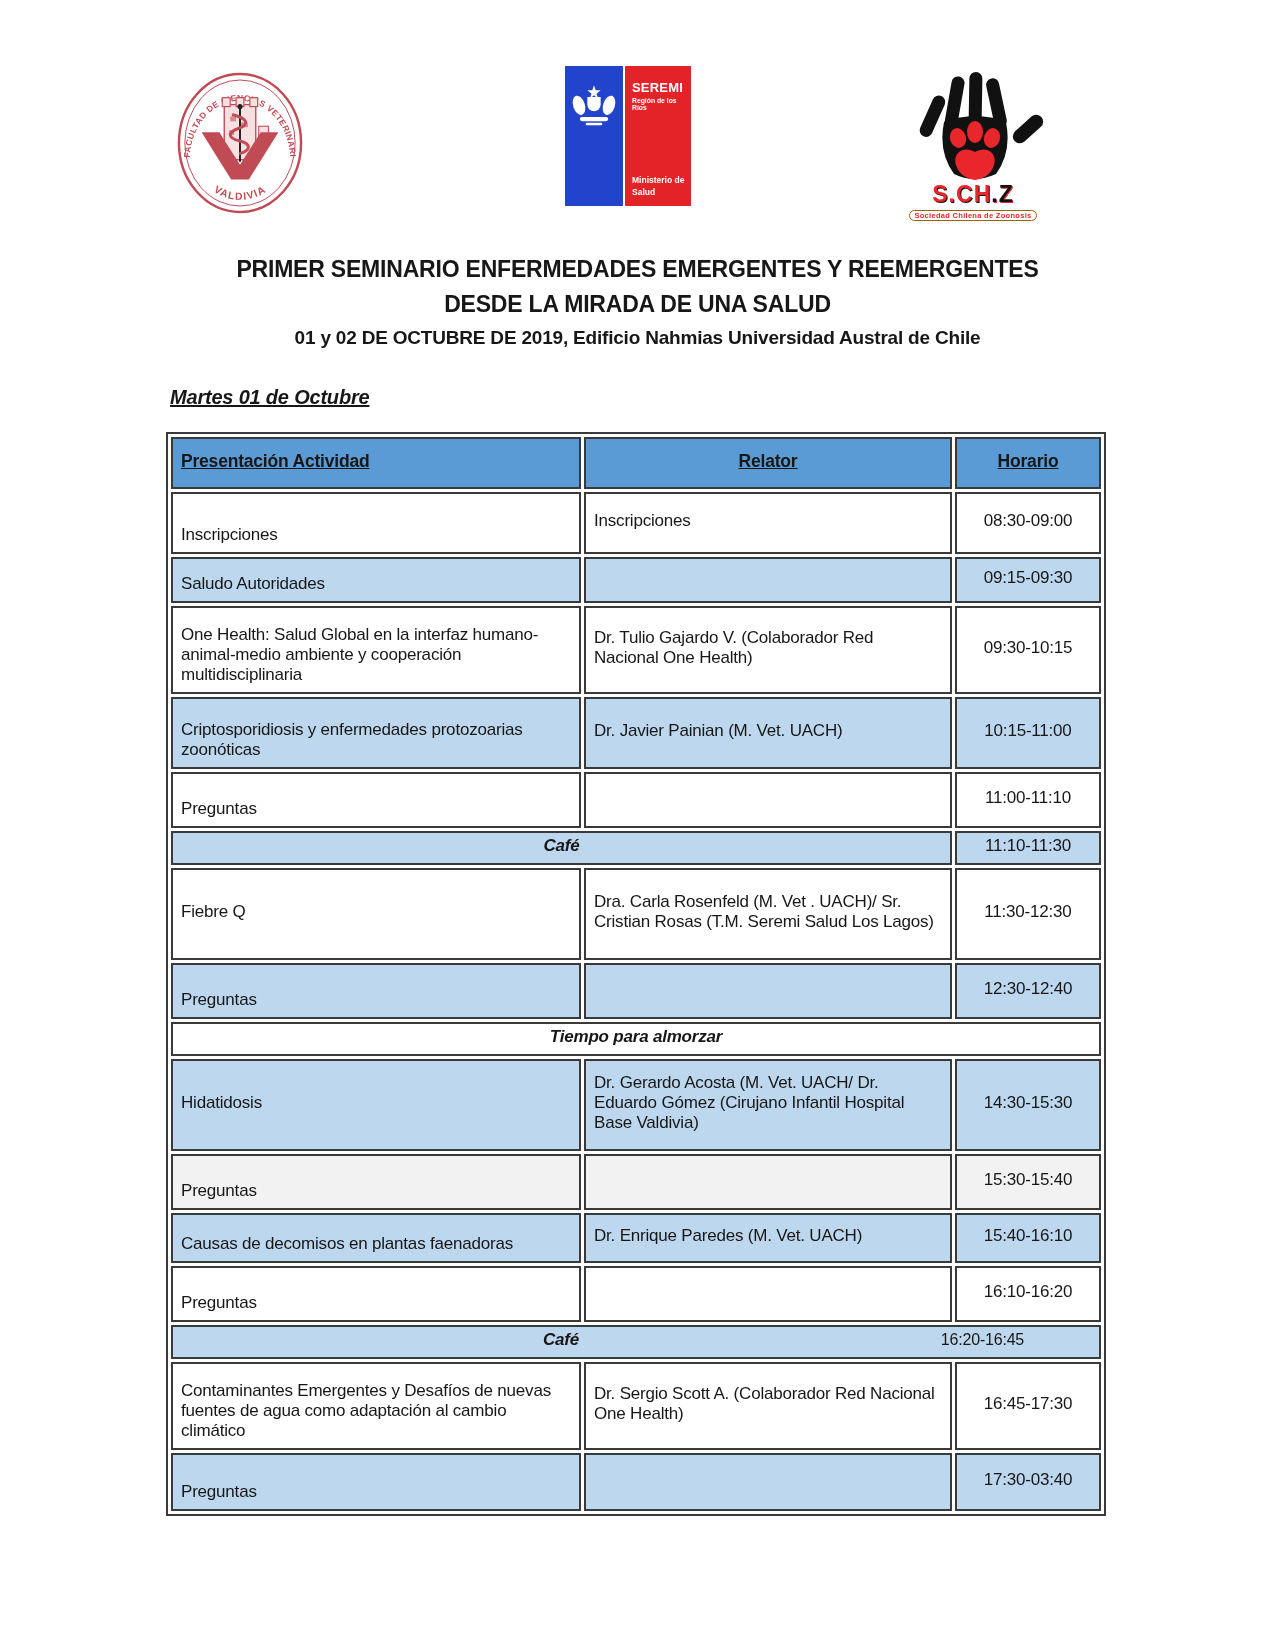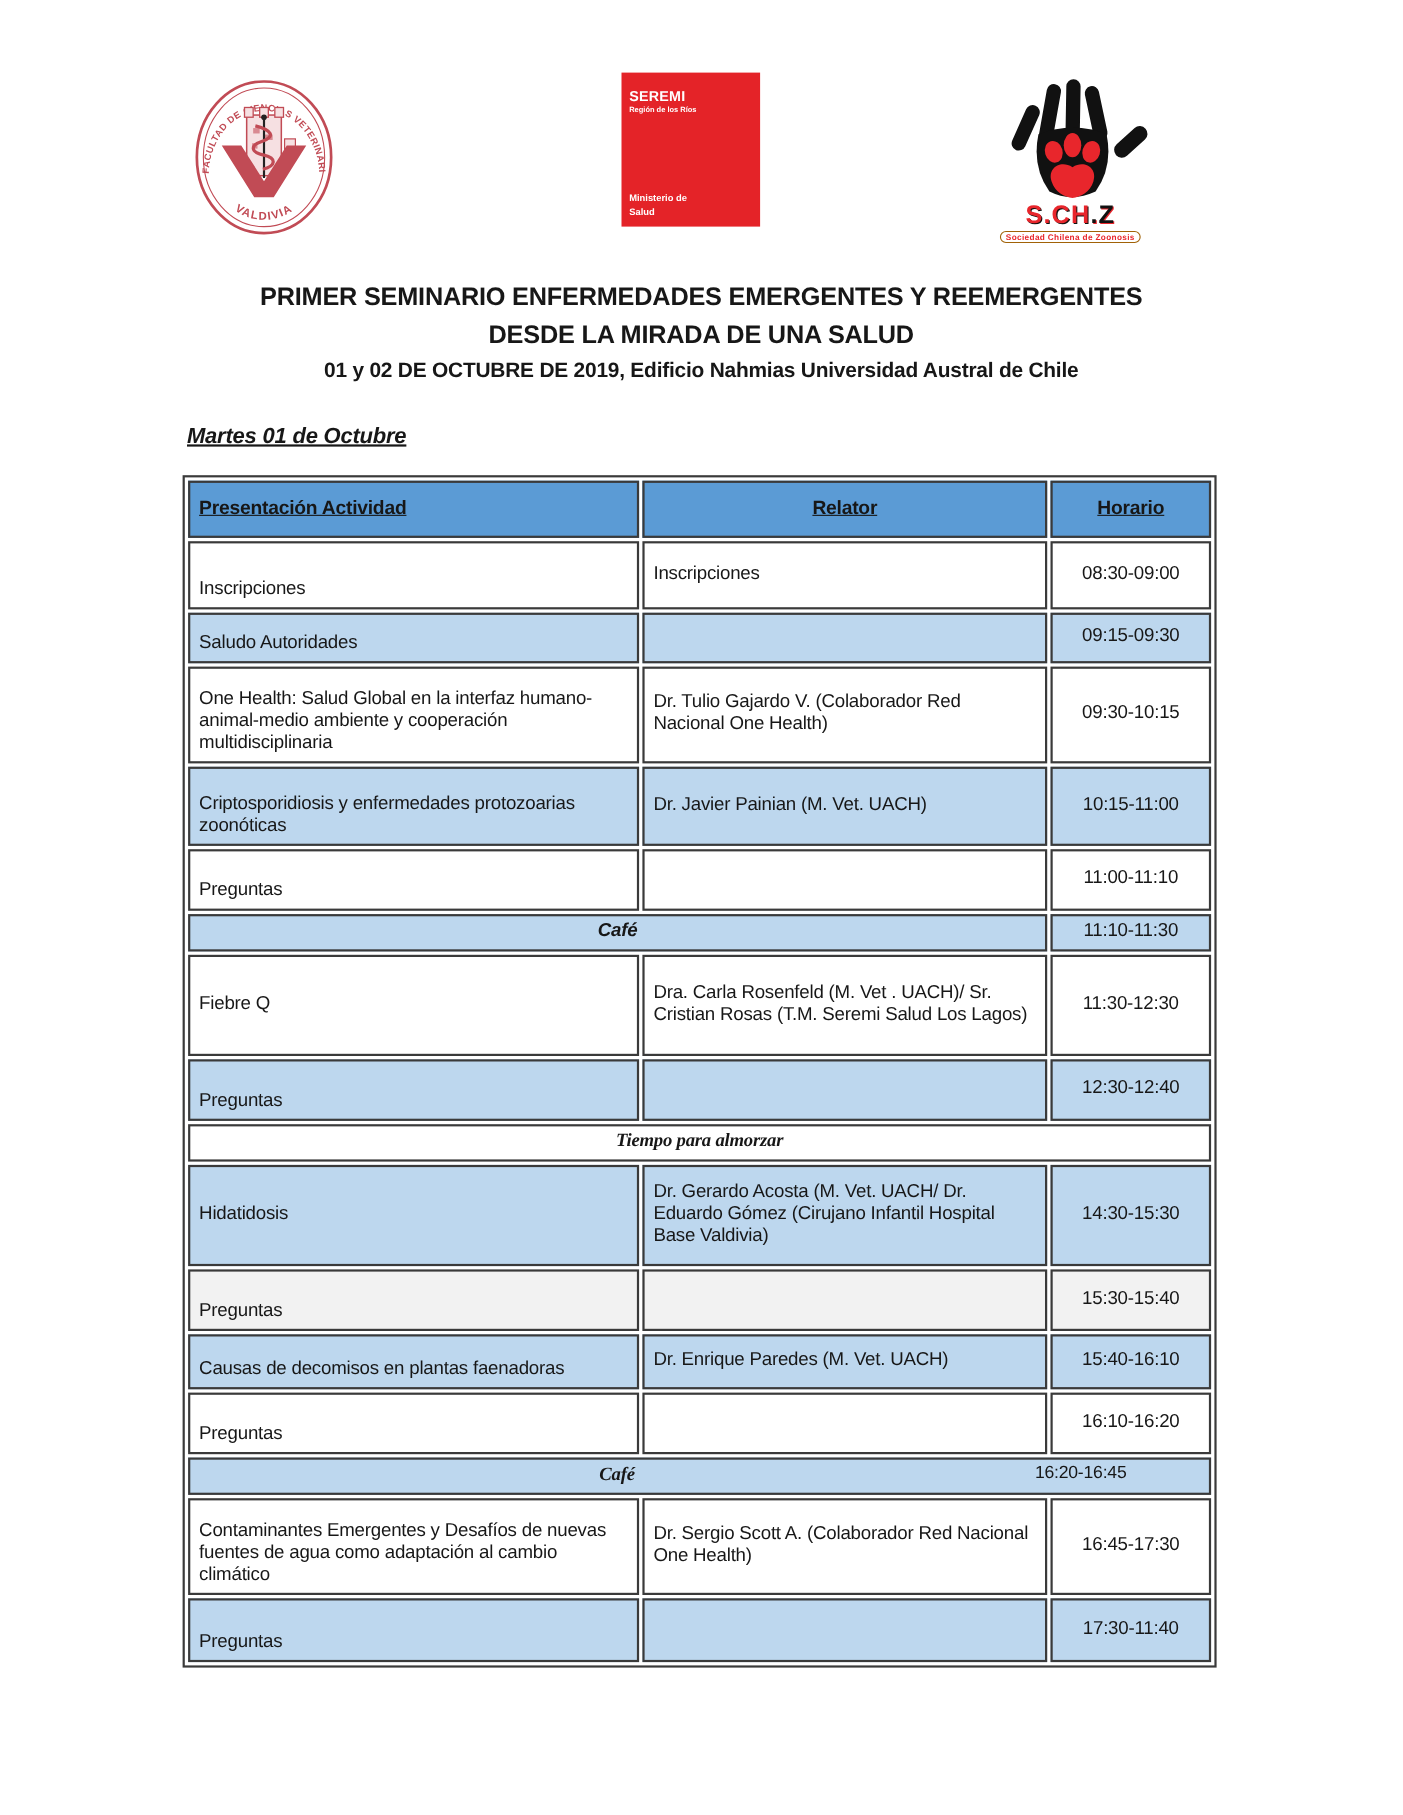--- a/index.html
+++ b/index.html
@@ -11,21 +11,21 @@
     --flag-blue:#2244cc;
     --flag-red:#e42328;
     --logo-red:#e8262c;
   }
   html,body{margin:0;padding:0;background:#ffffff;}
   .page{
     position:relative;width:1275px;height:1650px;background:#ffffff;
     font-family:"Liberation Sans", sans-serif;color:#171717;overflow:hidden;
   }
   
-  .logo{position:absolute;flex-direction:column;}
+  .logo{position:absolute;}
   #logo-uach{left:176px;top:70px;width:128px;height:146px;}
   #logo-seremi{left:565px;top:66px;width:126px;height:140px;display:flex;}
   #logo-schz{left:898px;top:64px;width:150px;height:152px;text-align:center;}
 
   .seremi-blue{width:58px;background:var(--flag-blue);position:relative;}
   .seremi-blue svg{position:absolute;top:16px;left:4px;}
   .seremi-gap{width:2px;background:#ffffff;}
   .seremi-red{flex:1;background:var(--flag-red);position:relative;color:#fff;}
   .seremi-title{position:absolute;top:14px;left:7px;font-size:13px;font-weight:700;letter-spacing:.2px;}
   .seremi-sub{position:absolute;top:31px;left:7px;font-size:6.8px;font-weight:700;}
@@ -62,21 +62,21 @@
   th.c-act{text-align:left;}
   th.c-rel,th.c-time{text-align:center;}
   td.c-act,td.c-rel{text-align:left;vertical-align:bottom;}
   td.c-rel{vertical-align:middle;}
   td.c-time{text-align:center;vertical-align:middle;font-size:16px;padding:2px 4px;}
   tr.bg-white td{background:#ffffff;}
   tr.bg-blue td{background:var(--row-blue);}
   tr.bg-grey td{background:var(--row-grey);}
   td.c-break{font-weight:700;font-style:italic;text-align:center;vertical-align:middle;}
   .break3{display:flex;align-items:center;width:100%;}
-  .break3 .lbl{font-weight:700;font-style:italic;text-align:center;font-family:Liberation Serif, serif;}
+  .break3 .lbl{font-weight:700;font-style:italic;text-align:center;}
   .break3 .time3{font-weight:400;font-style:normal;font-size:16px;text-align:left;}
   
   #schedule tbody tr:nth-child(1){height:62px}
   #schedule tbody tr:nth-child(2){height:46px}
   #schedule tbody tr:nth-child(3){height:88px}
   #schedule tbody tr:nth-child(4){height:72px}
   #schedule tbody tr:nth-child(5){height:56px}
   #schedule tbody tr:nth-child(6){height:26px}
   #schedule tbody tr:nth-child(7){height:92px}
   #schedule tbody tr:nth-child(8){height:56px}
@@ -269,18 +269,18 @@
           </td>
         </tr>
         <tr class="bg-white">
           <td class="c-act">Contaminantes Emergentes y Desafíos de nuevas fuentes de agua como adaptación al cambio climático</td>
           <td class="c-rel">Dr. Sergio Scott A. (Colaborador Red Nacional One Health)</td>
           <td class="c-time">16:45-17:30</td>
         </tr>
         <tr class="bg-blue">
           <td class="c-act">Preguntas</td>
           <td class="c-rel"></td>
-          <td class="c-time">17:30-11:40</td>
+          <td class="c-time">17:30-03:40</td>
         </tr>
       </tbody>
   </table>
 
 </div>
 
 </body></html>

